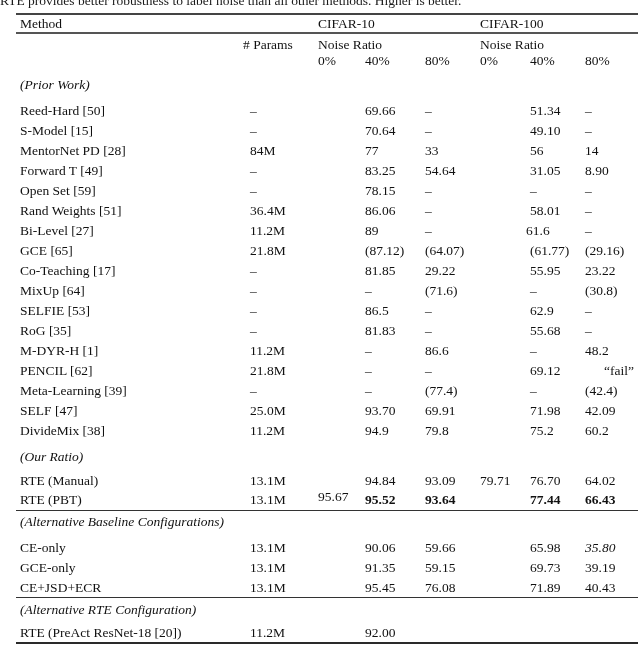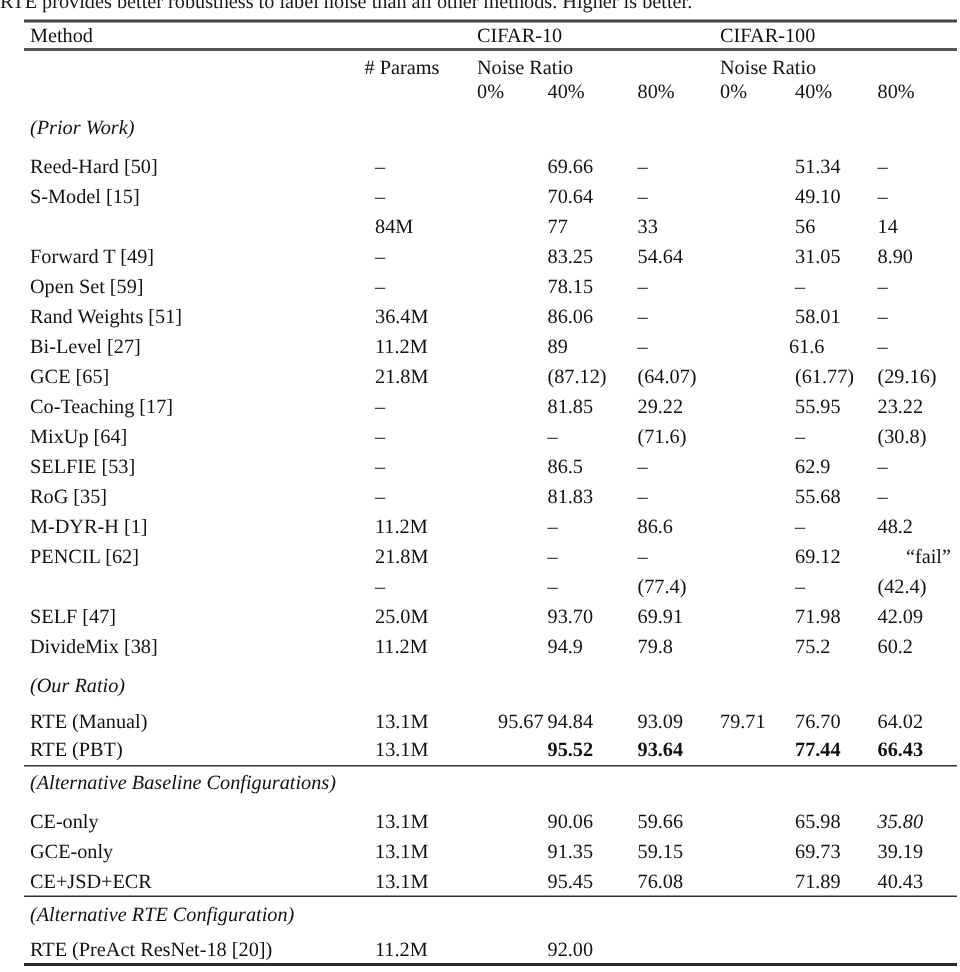--- a/index.html
+++ b/index.html
@@ -64,20 +64,21 @@
     </div>
     <div class="trow" style="top: 123px;">
       <span class="cell" style="left: 20px;">S-Model [15]</span>
       <span class="cell" style="left: 250px;">–</span>
       <span class="cell val" style="left: 365px;">70.64</span>
       <span class="cell val" style="left: 425px;">–</span>
       <span class="cell val" style="left: 530px;">49.10</span>
       <span class="cell val" style="left: 585px;">–</span>
     </div>
     <div class="trow" style="top: 143px;">
+      <span class="cell" style="left: 20px;">MentorNet PD [28]</span>
       <span class="cell" style="left: 250px;">84M</span>
       <span class="cell val" style="left: 365px;">77</span>
       <span class="cell val" style="left: 425px;">33</span>
       <span class="cell val" style="left: 530px;">56</span>
       <span class="cell val" style="left: 585px;">14</span>
     </div>
     <div class="trow" style="top: 163px;">
       <span class="cell" style="left: 20px;">Forward T [49]</span>
       <span class="cell" style="left: 250px;">–</span>
       <span class="cell val" style="left: 365px;">83.25</span>
@@ -159,20 +160,21 @@
     </div>
     <div class="trow" style="top: 363px;">
       <span class="cell" style="left: 20px;">PENCIL [62]</span>
       <span class="cell" style="left: 250px;">21.8M</span>
       <span class="cell val" style="left: 365px;">–</span>
       <span class="cell val" style="left: 425px;">–</span>
       <span class="cell val" style="left: 530px;">69.12</span>
       <span class="cell val" style="left: 604px;">“fail”</span>
     </div>
     <div class="trow" style="top: 383px;">
+      <span class="cell" style="left: 20px;">Meta-Learning [39]</span>
       <span class="cell" style="left: 250px;">–</span>
       <span class="cell val" style="left: 365px;">–</span>
       <span class="cell val" style="left: 425px;">(77.4)</span>
       <span class="cell val" style="left: 530px;">–</span>
       <span class="cell val" style="left: 585px;">(42.4)</span>
     </div>
     <div class="trow" style="top: 403px;">
       <span class="cell" style="left: 20px;">SELF [47]</span>
       <span class="cell" style="left: 250px;">25.0M</span>
       <span class="cell val" style="left: 365px;">93.70</span>
@@ -184,21 +186,21 @@
       <span class="cell" style="left: 20px;">DivideMix [38]</span>
       <span class="cell" style="left: 250px;">11.2M</span>
       <span class="cell val" style="left: 365px;">94.9</span>
       <span class="cell val" style="left: 425px;">79.8</span>
       <span class="cell val" style="left: 530px;">75.2</span>
       <span class="cell val" style="left: 585px;">60.2</span>
     </div>
     <div class="trow" style="top: 473px;">
       <span class="cell" style="left: 20px;">RTE (Manual)</span>
       <span class="cell" style="left: 250px;">13.1M</span>
-      <span class="cell val" style="left: 332px;">95.67</span>
+      <span class="cell val" style="left: 318px; margin-top: 16px;">95.67</span>
       <span class="cell val" style="left: 365px;">94.84</span>
       <span class="cell val" style="left: 425px;">93.09</span>
       <span class="cell val" style="left: 480px;">79.71</span>
       <span class="cell val" style="left: 530px;">76.70</span>
       <span class="cell val" style="left: 585px;">64.02</span>
     </div>
     <div class="trow bold-vals" style="top: 492px;">
       <span class="cell" style="left: 20px;">RTE (PBT)</span>
       <span class="cell" style="left: 250px;">13.1M</span>
       <span class="cell val" style="left: 365px;">95.52</span>

